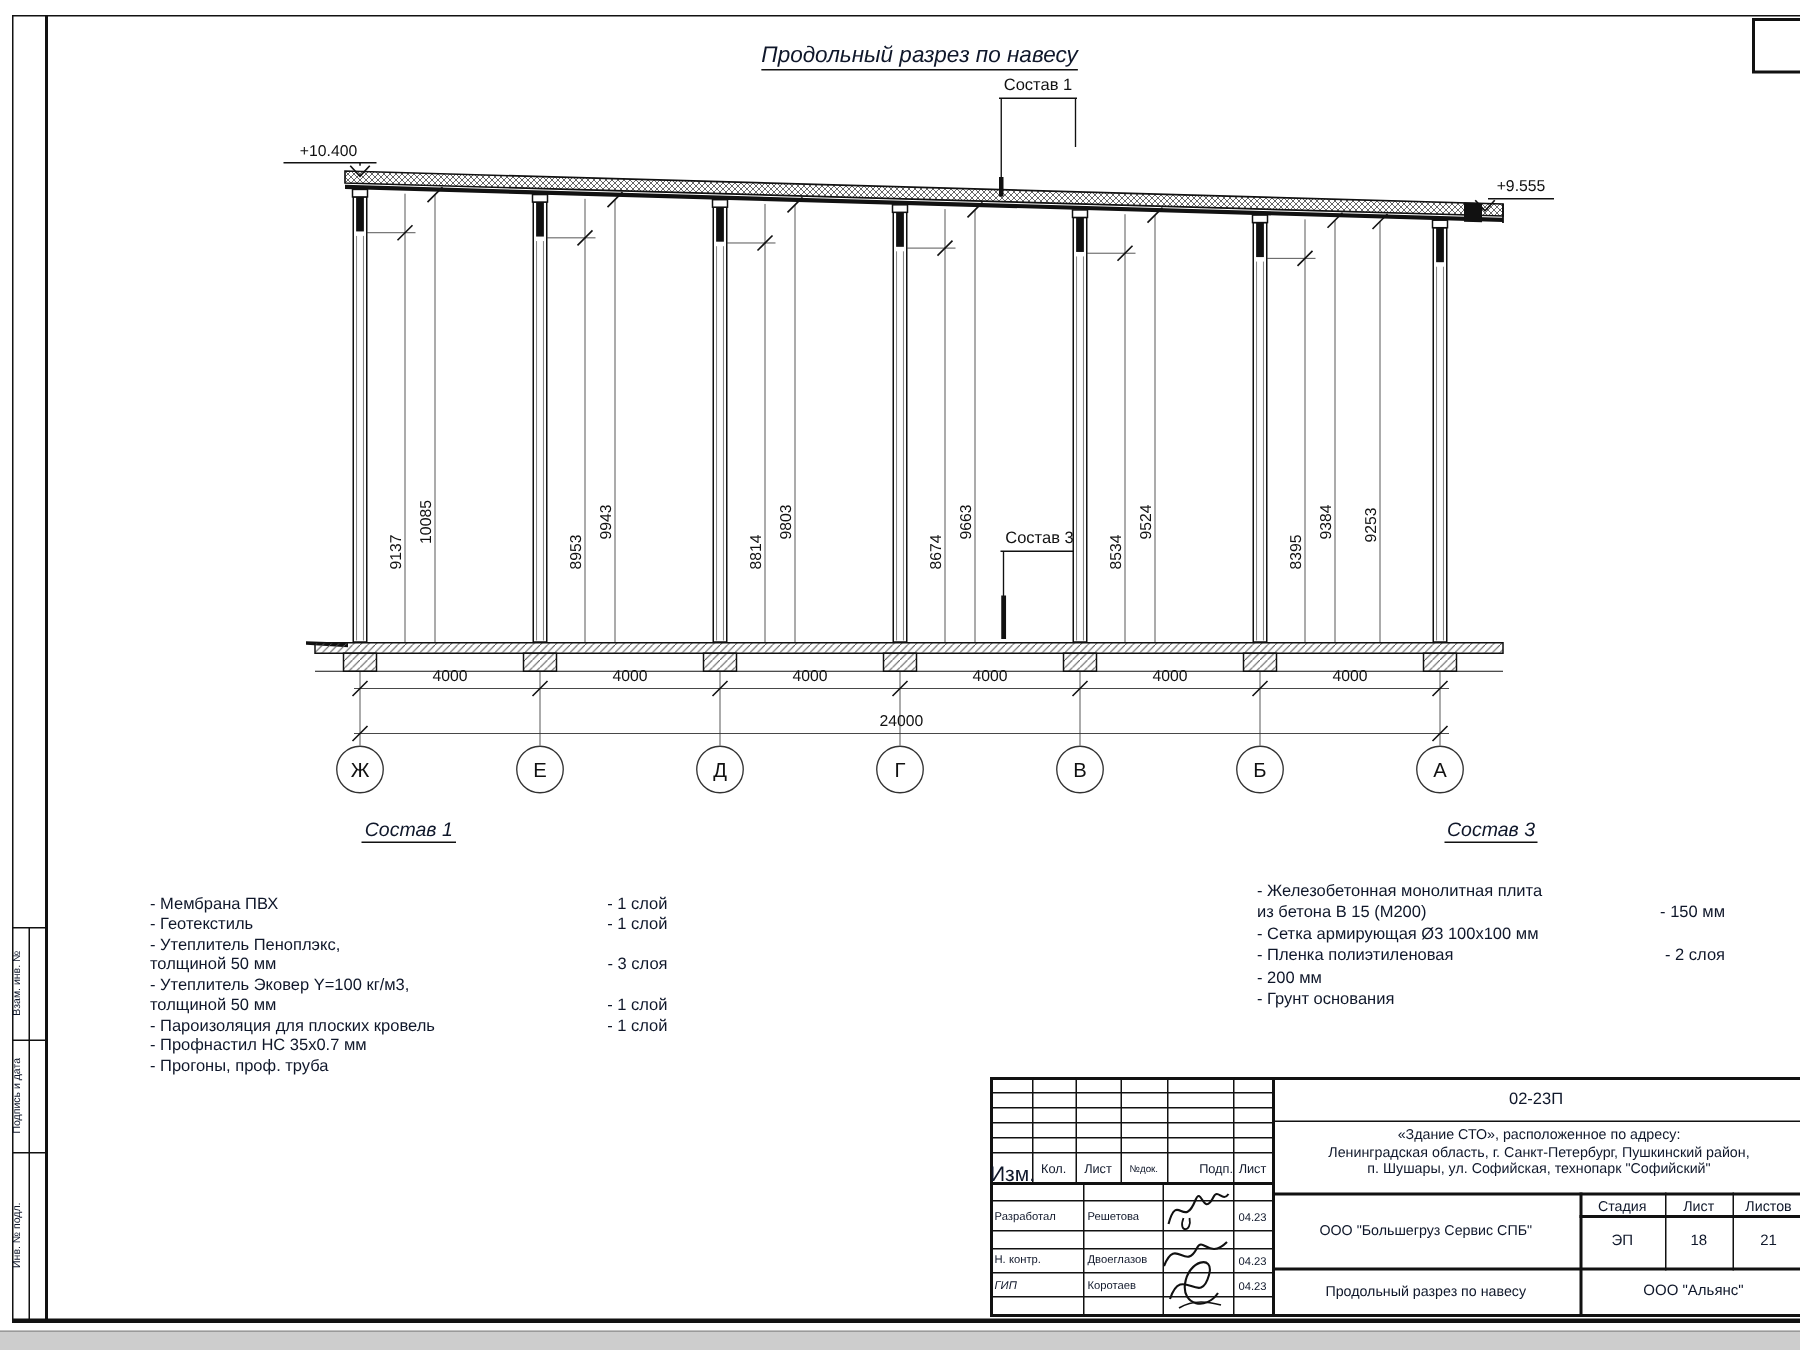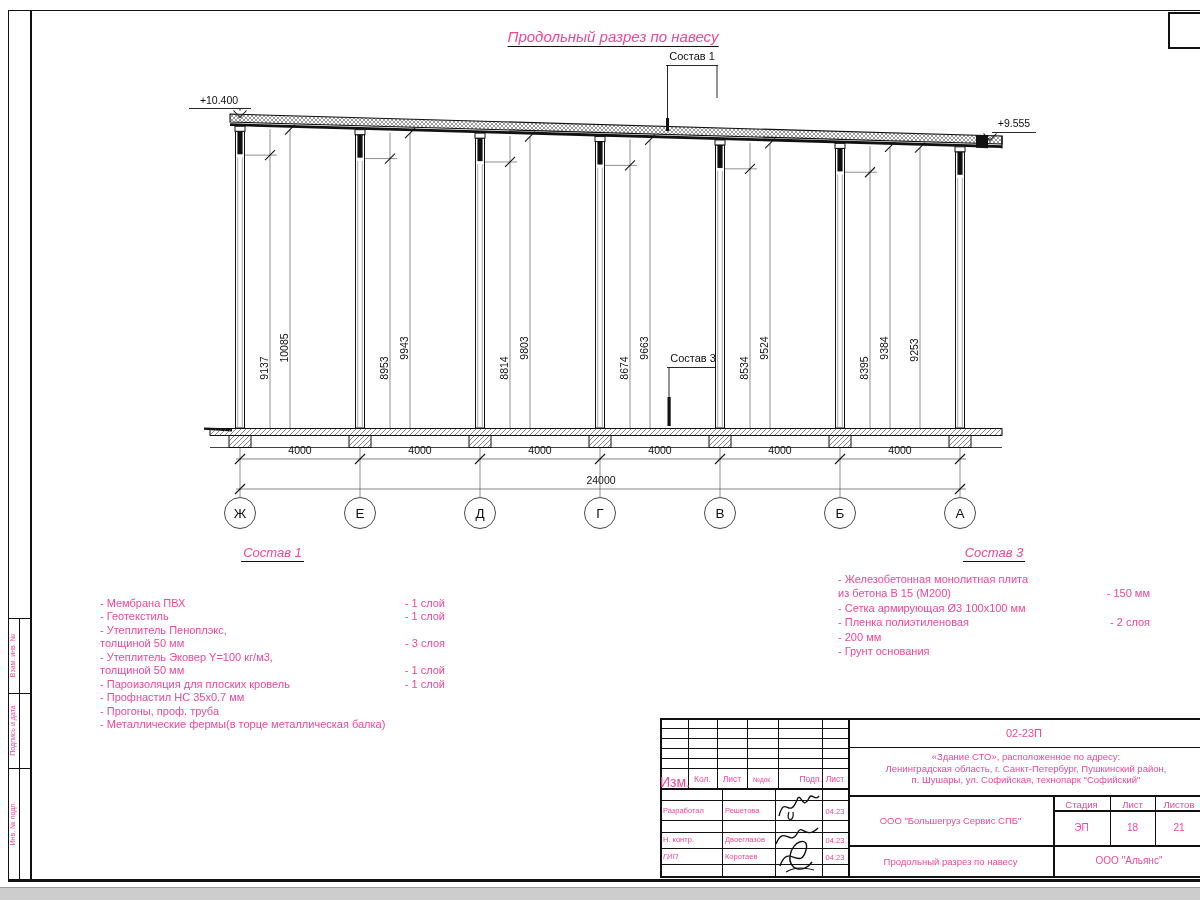--- a/index.html
+++ b/index.html
@@ -1,34 +1,34 @@
 <!DOCTYPE html>
 <html><head>
 <meta charset="utf-8">
 <style>
   html,body{margin:0;padding:0;background:#ffffff;}
   #stage{position:relative;width:1200px;height:900px;background:#ffffff;overflow:hidden;
-         font-family:"Liberation Sans",sans-serif;color:#ec4899;}
+         font-family:"Liberation Sans",sans-serif;color:#0f172a;}
   .abs{position:absolute;}
   .ln{position:absolute;background:#111;}
   svg{font-family:"Liberation Sans",sans-serif;}
   svg text{fill:#111;}
   
   #main-title{position:absolute;left:613px;top:28px;transform:translateX(-50%);
     font-size:15px;font-style:italic;white-space:nowrap;border-bottom:1px solid #111;padding-bottom:1px;}
   
   .legend{position:absolute;font-size:11px;line-height:13.5px;}
   .legend .leg-title{text-align:center;font-style:italic;font-size:13px;}
   .legend .leg-title span{border-bottom:1px solid #111;padding:0 2px 1px 2px;}
   .leg-row{display:flex;justify-content:space-between;align-items:flex-end;}
   .leg-qty{white-space:nowrap;}
   #legend1{left:100px;top:546px;width:345px;}
   #legend1 .leg-list{margin-top:37px;}
   #legend3{left:838px;top:546px;width:312px;line-height:14.5px;}
-  #legend3 .leg-list{margin-top:11px;}
+  #legend3 .leg-list{margin-top:26px;}
   
   .side-label{position:absolute;width:76px;height:11px;font-size:7px;text-align:center;
     transform:rotate(-90deg);white-space:nowrap;overflow:hidden;}
   
   #titleblock{position:absolute;left:660px;top:718px;width:545px;height:160px;font-size:8px;}
   #titleblock .cell{position:absolute;white-space:nowrap;}
   .tac{text-align:center;}
   #page-bottom-gray{position:absolute;left:0;top:887px;width:1200px;height:13px;background:#cdcdcd;border-top:1px solid #9a9a9a;}
 </style>
 </head>
@@ -264,27 +264,20 @@
         </div>
         <div class="leg-qty"></div>
       </div>
         <div class="leg-row">
         <div class="leg-text">
           <div>- Прогоны, проф. труба</div>
           <div></div>
         </div>
         <div class="leg-qty"></div>
       </div>
-        <div class="leg-row">
-        <div class="leg-text">
-          <div>- Металлические фермы(в торце металлическая балка)</div>
-          <div></div>
-        </div>
-        <div class="leg-qty"></div>
-      </div>
       </div>
   </div>
 
   <div id="legend3" class="legend">
     <div class="leg-title"><span>Состав 3</span></div>
     <div class="leg-list">
 
     <div class="leg-row">
         <div class="leg-text">
           <div>- Железобетонная  монолитная плита</div>

